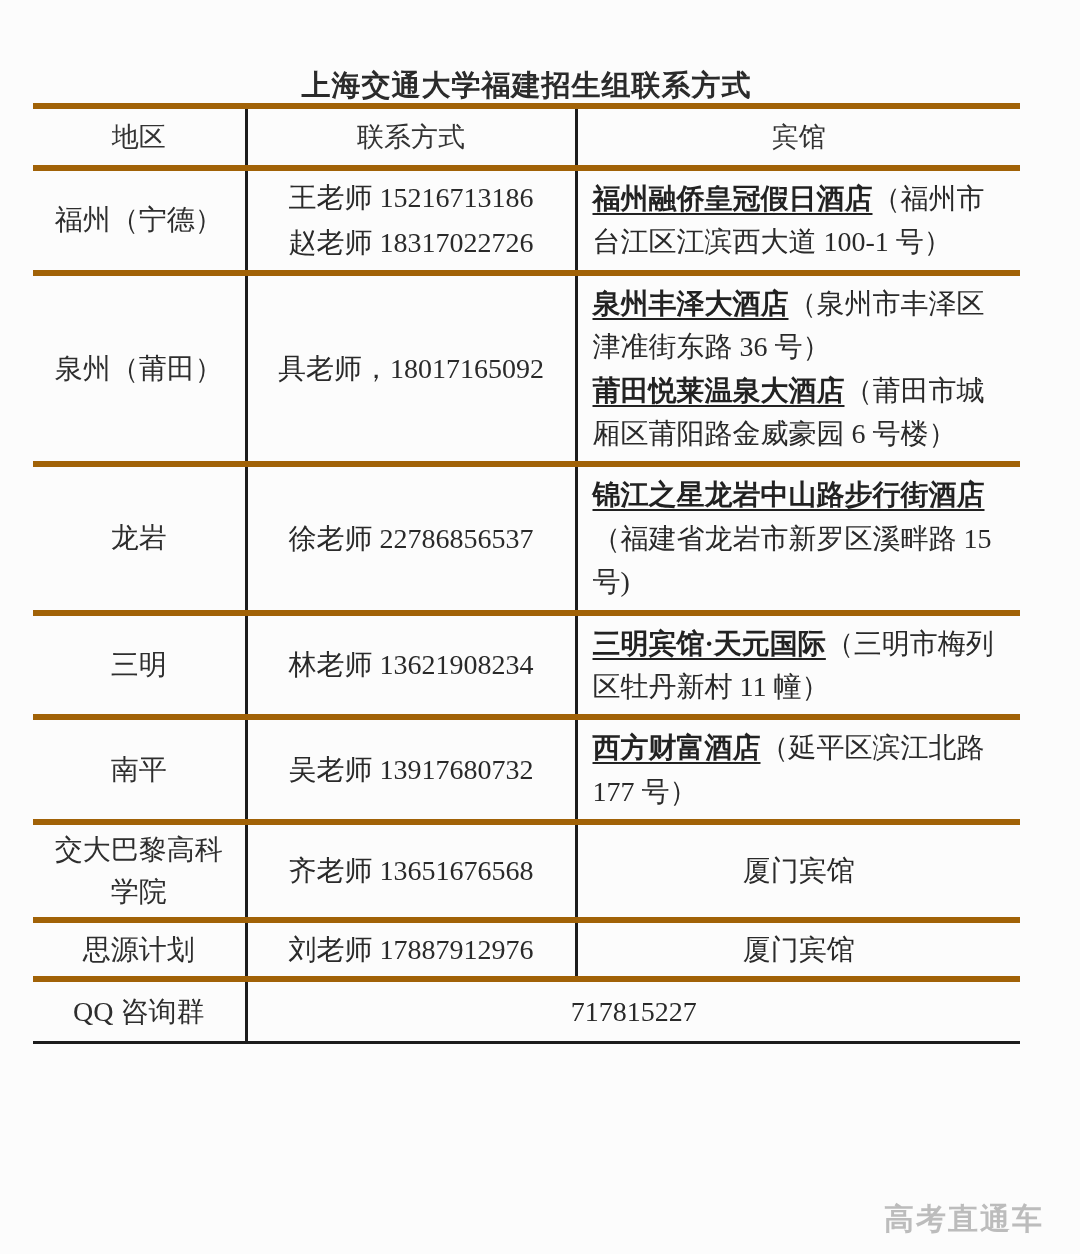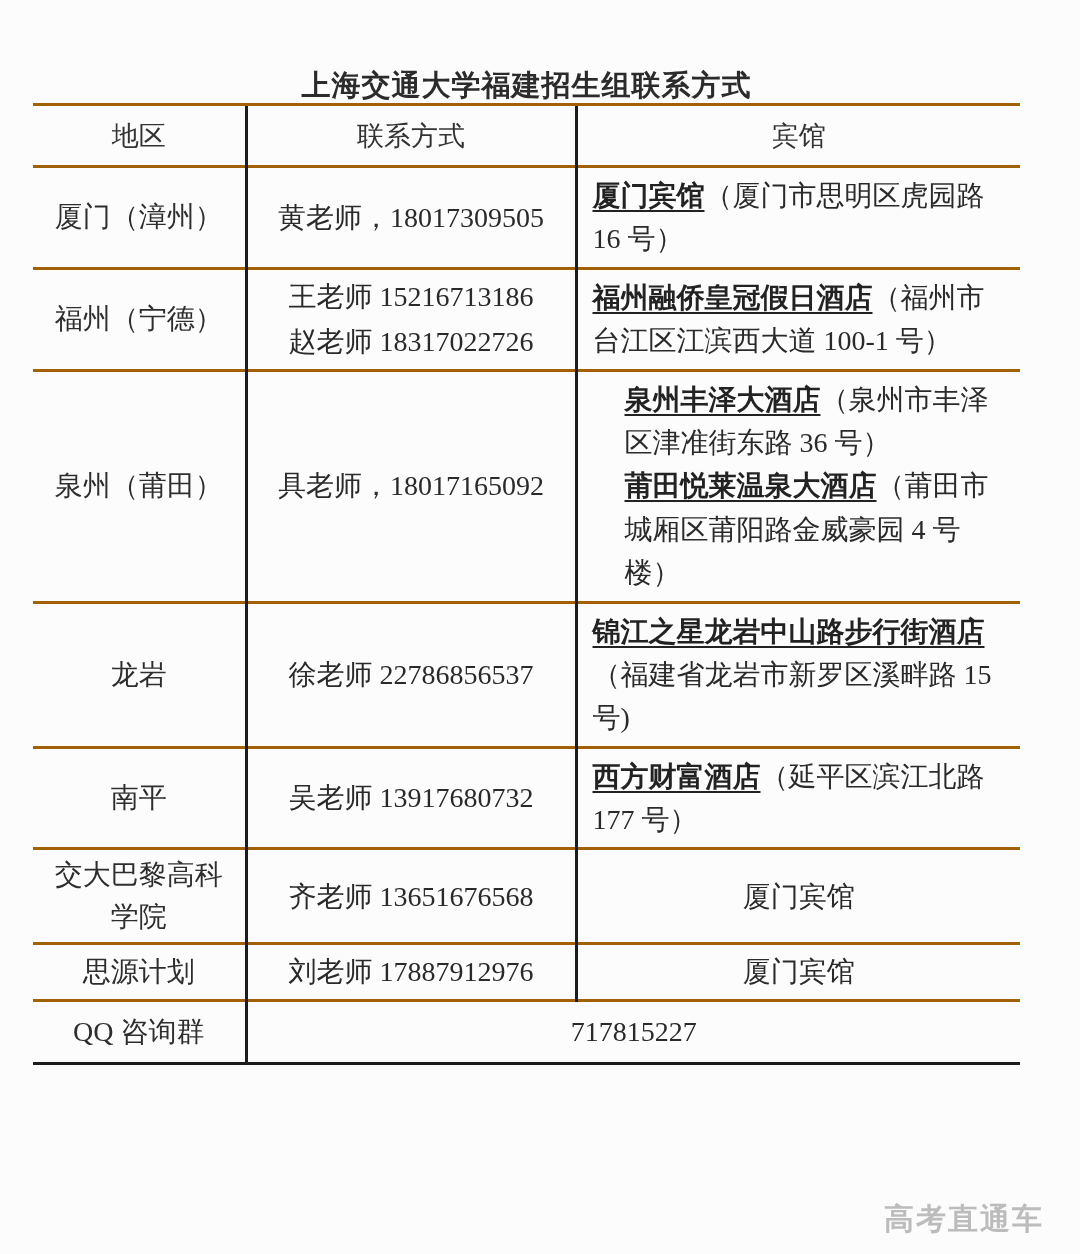--- a/index.html
+++ b/index.html
@@ -39,21 +39,21 @@
     width: 987px;
     border-collapse: collapse;
     table-layout: fixed;
   }
   col.col-region  { width: 213px; }
   col.col-contact { width: 330px; }
   col.col-hotel   { width: 444px; }
 
   .contact-table th,
   .contact-table td {
-    border-top: 3px solid #a16207;
+    border-top: 6px solid #a16207;
     vertical-align: middle;
     overflow: hidden;
   }
   .contact-table tr:last-child td {
     border-bottom: 3px solid #1c1c1c;
   }
   .vline { border-left: 3px solid #1c1c1c; }
 
   .contact-table th {
     font-weight: normal;
@@ -91,21 +91,21 @@
     font-size: 28px;
     color: #2a2a2a;
   }
   .hname {
     font-weight: bold;
     text-decoration: underline;
     text-decoration-thickness: 2px;
     text-underline-offset: 5px;
     color: #222;
   }
-  .hotel-entry { display: block; margin-left: 32px; }
+  .hotel-entry { display: block; }
   .watermark {
     position: absolute;
     right: 20px;
     bottom: 14px;
     font-size: 30px;
     color: #bcbcbc;
     letter-spacing: 2px;
     white-space: nowrap;
     font-weight: bold;
   }
@@ -125,47 +125,47 @@
     </colgroup>
     <thead>
       <tr style="height:62px">
         <th>地区</th>
         <th class="vline">联系方式</th>
         <th class="vline">宾馆</th>
       </tr>
     </thead>
     <tbody>
 
-      <tr style="height:96px">
-        <td class="c-region">厦门（漳州）</td>
-        <td class="c-contact vline"><span>黄老师，18017309505</span></td>
-        <td class="c-hotel vline"><span class="hname">厦门宾馆</span><span>（厦门市思明区虎园路 16 号）</span></td>
-      </tr>
 
       <tr style="height:89px">
         <td class="c-region">福州（宁德）</td>
         <td class="c-contact vline"><span>王老师 15216713186</span><br><span>赵老师 18317022726</span></td>
         <td class="c-hotel vline"><span class="hname">福州融侨皇冠假日酒店</span><span>（福州市台江区江滨西大道 100-1 号）</span></td>
       </tr>
 
       <tr style="height:165px">
         <td class="c-region">泉州（莆田）</td>
         <td class="c-contact vline"><span>具老师，18017165092</span></td>
         <td class="c-hotel vline">
           <span class="hotel-entry"><span class="hname">泉州丰泽大酒店</span><span>（泉州市丰泽区津准街东路 36 号）</span></span>
-          <span class="hotel-entry"><span class="hname">莆田悦莱温泉大酒店</span><span>（莆田市城厢区莆阳路金威豪园 4 号楼）</span></span>
+          <span class="hotel-entry"><span class="hname">莆田悦莱温泉大酒店</span><span>（莆田市城厢区莆阳路金威豪园 6 号楼）</span></span>
         </td>
       </tr>
 
       <tr style="height:130px">
         <td class="c-region">龙岩</td>
         <td class="c-contact vline"><span>徐老师 22786856537</span></td>
         <td class="c-hotel vline"><span class="hname">锦江之星龙岩中山路步行街酒店</span><br><span>（福建省龙岩市新罗区溪畔路 15 号)</span></td>
       </tr>
 
+      <tr style="height:92px">
+        <td class="c-region">三明</td>
+        <td class="c-contact vline"><span>林老师 13621908234</span></td>
+        <td class="c-hotel vline"><span class="hname">三明宾馆·天元国际</span><span>（三明市梅列区牡丹新村 11 幢）</span></td>
+      </tr>
 
       <tr style="height:93px">
         <td class="c-region">南平</td>
         <td class="c-contact vline"><span>吴老师 13917680732</span></td>
         <td class="c-hotel vline"><span class="hname">西方财富酒店</span><span>（延平区滨江北路 177 号）</span></td>
       </tr>
 
 
 
       <tr style="height:94px">

